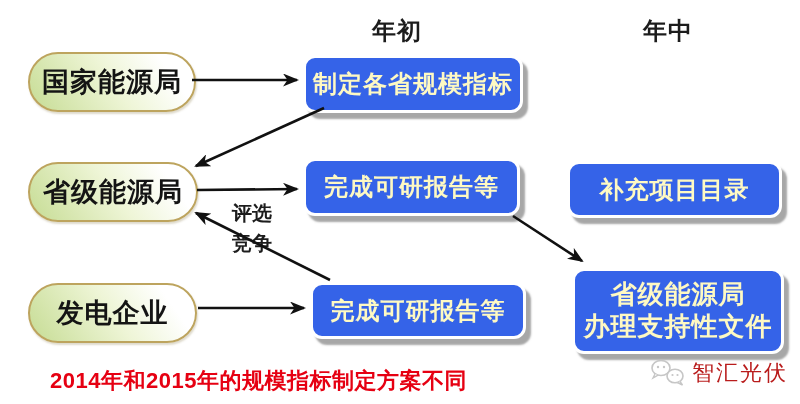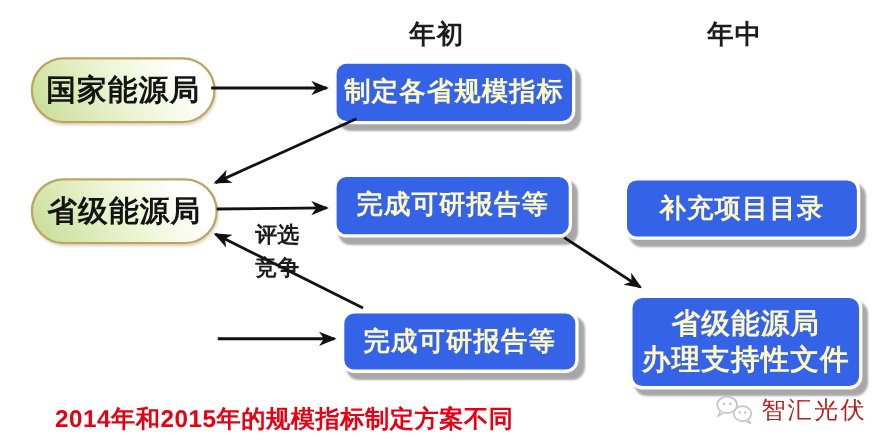--- a/index.html
+++ b/index.html
@@ -46,20 +46,23 @@
 <div class="stage">
 
   <div class="col-header" style="left:352px;top:15px;">年初</div>
   <div class="col-header" style="left:623px;top:15px;">年中</div>
 
   <div class="pill" style="left:28px;top:52px;width:164px;height:56px;">
     <span>国家能源局</span>
   </div>
   <div class="pill" style="left:28px;top:162px;width:166px;height:56px;">
     <span>省级能源局</span>
+  </div>
+  <div class="pill" style="left:28px;top:283px;width:165px;height:56px;">
+    <span>发电企业</span>
   </div>
 
   <div class="task" style="left:303px;top:55px;width:214px;height:52px;">
     <span>制定各省规模指标</span>
   </div>
   <div class="task" style="left:303px;top:158px;width:211px;height:52px;">
     <span>完成可研报告等</span>
   </div>
   <div class="task" style="left:310px;top:282px;width:210px;height:51px;">
     <span>完成可研报告等</span>

